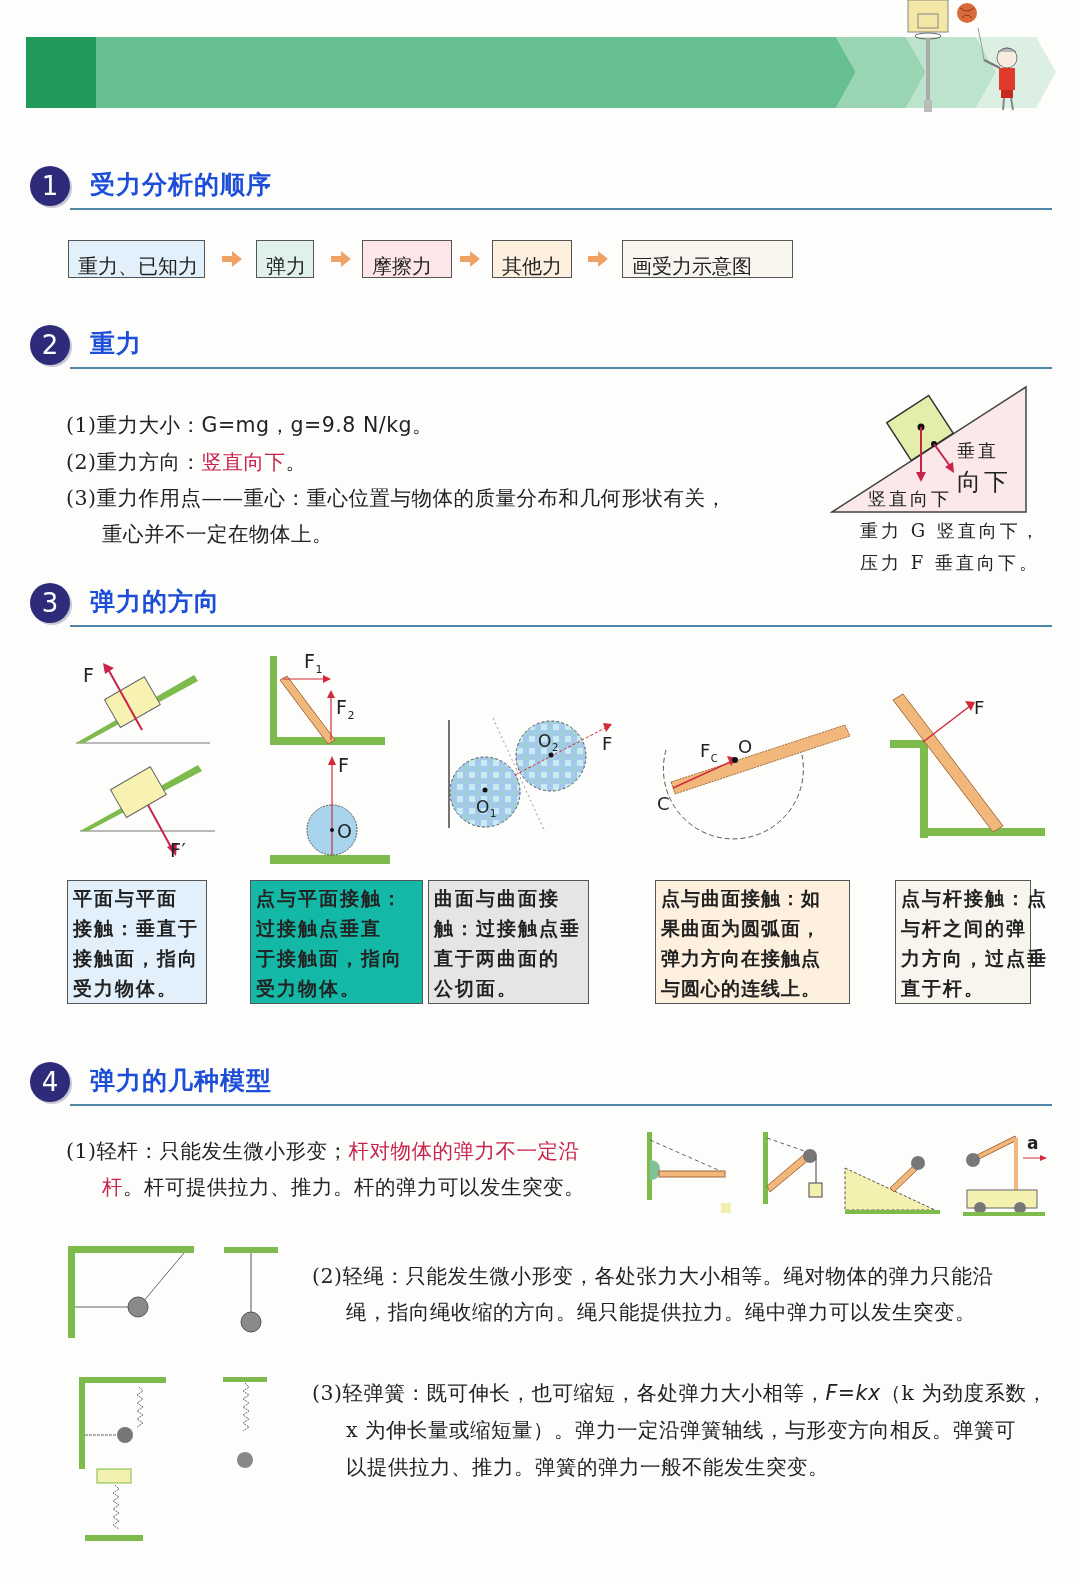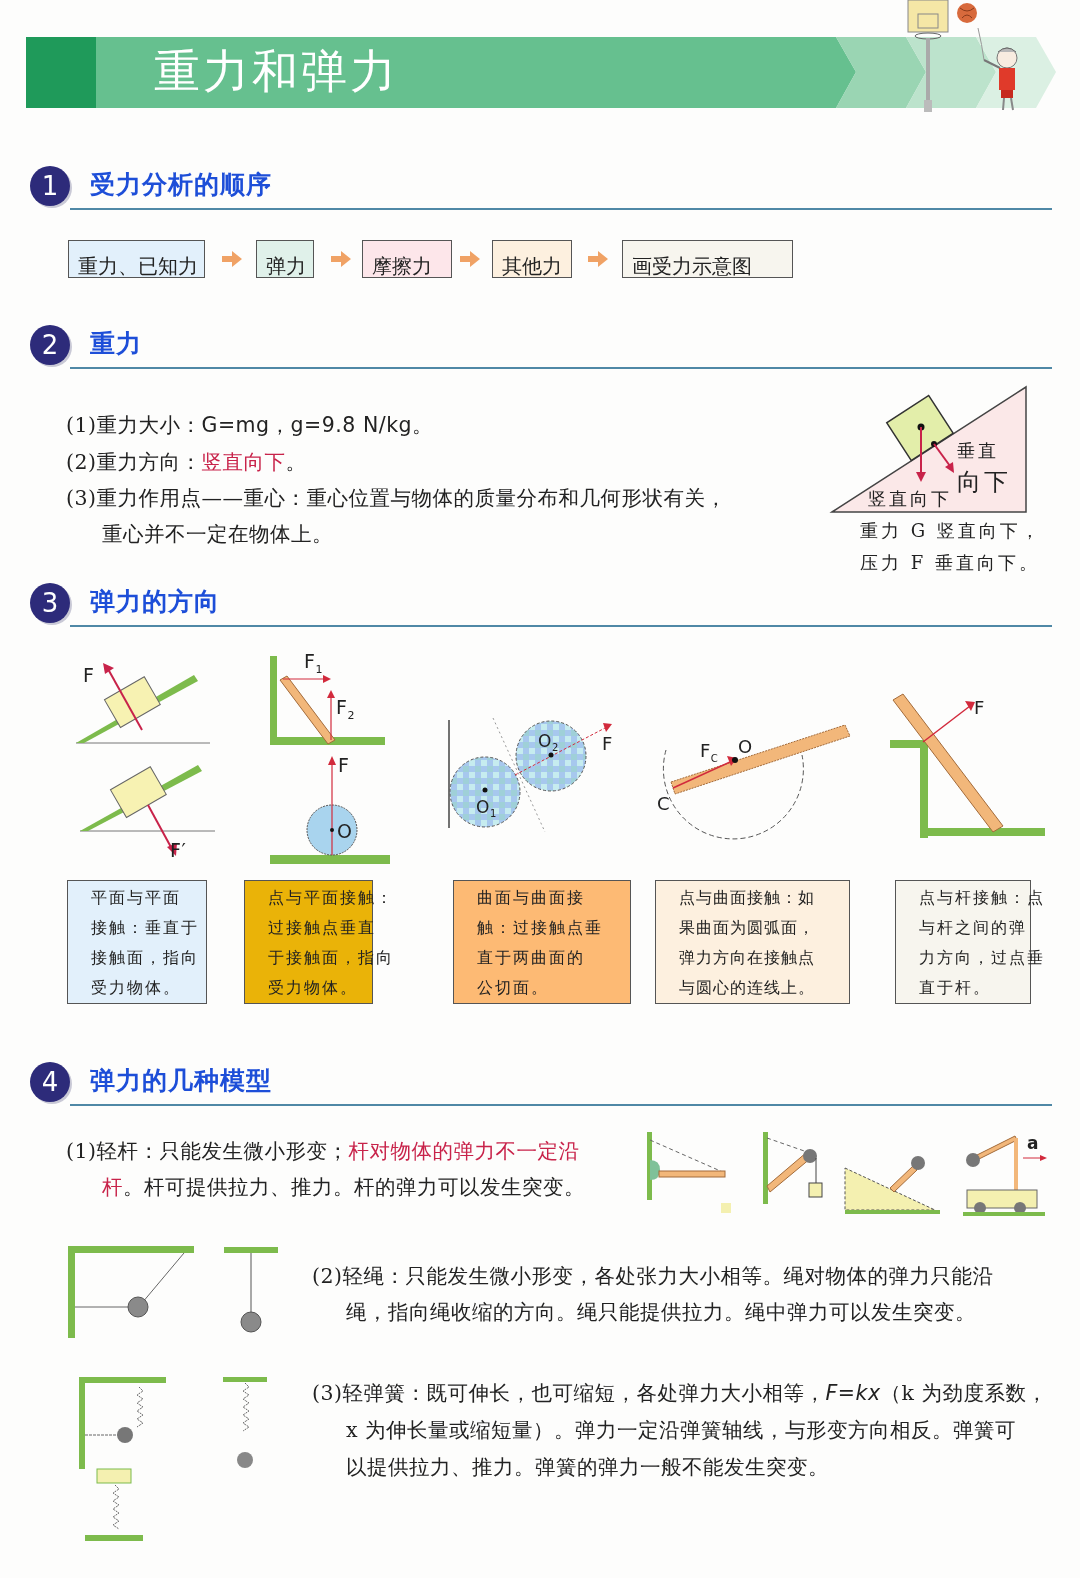--- a/index.html
+++ b/index.html
@@ -39,39 +39,38 @@
   .flow-arrow { position: absolute; top: 251px; width: 20px; height: 16px; }
 
   
   .txt { position: absolute; font-size: 20.5px; white-space: nowrap; letter-spacing: 0.5px; }
   .red { color: #c8234a; }
   .sans { font-family: "DejaVu Sans", sans-serif; }
 
   
   .desc-box {
     position: absolute; top: 880px; height: 124px; border: 1.5px solid #555;
-    font-size: 16px; line-height: 30px; padding: 2px 23px; letter-spacing: 2px;
+    font-size: 19px; line-height: 30px; padding: 2px 5px; letter-spacing: 2px; font-weight: bold;
   }
   .desc-box span { display: block; white-space: nowrap; }
 
   svg { position: absolute; overflow: visible; }
 </style>
 </head>
 <body>
 
 <div class="banner">
   <div class="banner-dark"></div>
   <div class="banner-main"></div>
   <svg class="banner-chev" style="left:790px;width:240px;top:0" width="240" height="71">
     <polygon points="0,0 20,0 40,35 20,71 0,71" fill="#66c08f"></polygon>
     <polygon points="20,0 90,0 110,35 90,71 20,71 40,35" fill="#8fd0ab" opacity="0.9"></polygon>
     <polygon points="90,0 160,0 180,35 160,71 90,71 110,35" fill="#b5e0c6" opacity="0.9"></polygon>
     <polygon points="160,0 220,0 240,35 220,71 160,71 180,35" fill="#d7eee0" opacity="0.9"></polygon>
   </svg>
-  <div class="banner-title">重力和弹力</div>
 </div>
 
 <svg style="left:900px;top:0" width="140" height="115">
   <rect x="8" y="0" width="40" height="32" fill="#f5e7a6" stroke="#888" stroke-width="1"></rect>
   <rect x="18" y="14" width="20" height="14" fill="none" stroke="#888"></rect>
   <ellipse cx="28" cy="36" rx="13" ry="3" fill="none" stroke="#666"></ellipse>
   <rect x="26" y="38" width="4" height="70" fill="#aaa"></rect>
   <rect x="24" y="100" width="8" height="12" fill="#bbb"></rect>
   <circle cx="67" cy="13" r="10" fill="#d86a3c"></circle>
   <path d="M60 8 Q67 14 74 8 M62 18 Q67 12 72 18" stroke="#8a3a1a" fill="none"></path>
@@ -227,27 +226,27 @@
   <polygon points="80,11 90,12 86,21" fill="#d22a3c"></polygon>
 </svg>
 <div class="txt sans" style="left:974px;top:697px;font-size:18px">F</div>
 
 <div class="desc-box" style="left:67px;width:140px;background:#e2f0fb">
   <span>平面与平面</span>
     <span>接触：垂直于</span>
     <span>接触面，指向</span>
     <span>受力物体。</span>
 </div>
-<div class="desc-box" style="left:244px;width:129px;background:#eab308">
+<div class="desc-box" style="left:250px;width:173px;background:#14b8a6">
   <span>点与平面接触：</span>
     <span>过接触点垂直</span>
     <span>于接触面，指向</span>
     <span>受力物体。</span>
 </div>
-<div class="desc-box" style="left:453px;width:178px;background:#fdba74">
+<div class="desc-box" style="left:428px;width:161px;background:#e5e5e5">
   <span>曲面与曲面接</span>
     <span>触：过接触点垂</span>
     <span>直于两曲面的</span>
     <span>公切面。</span>
 </div>
 <div class="desc-box" style="left:655px;width:195px;background:#fdf0df;letter-spacing:1px">
   <span>点与曲面接触：如</span>
     <span>果曲面为圆弧面，</span>
     <span>弹力方向在接触点</span>
     <span>与圆心的连线上。</span>

